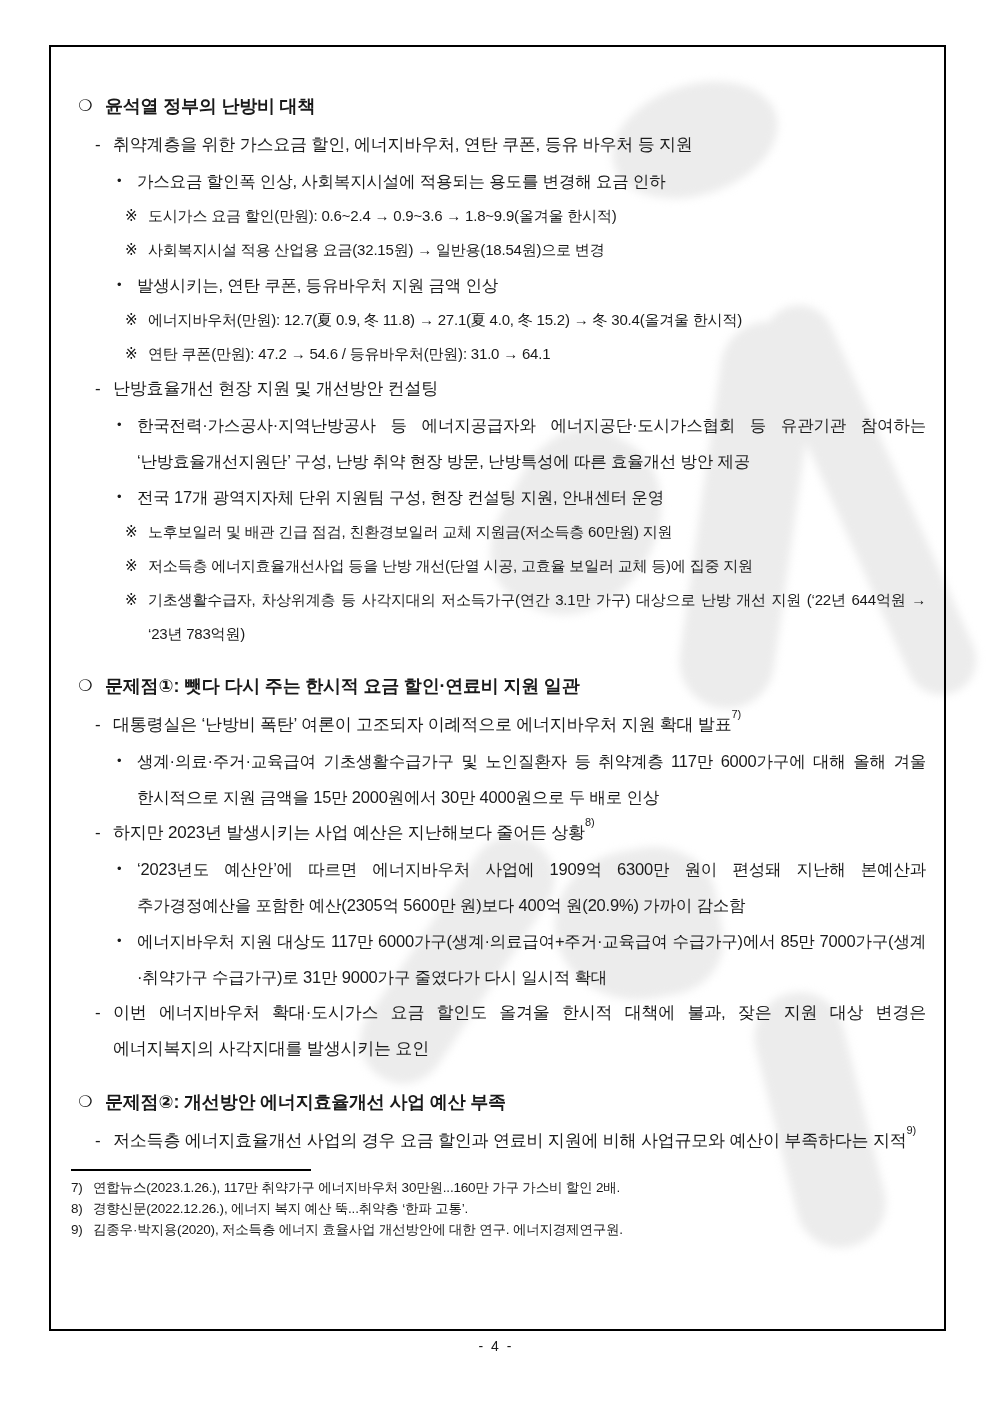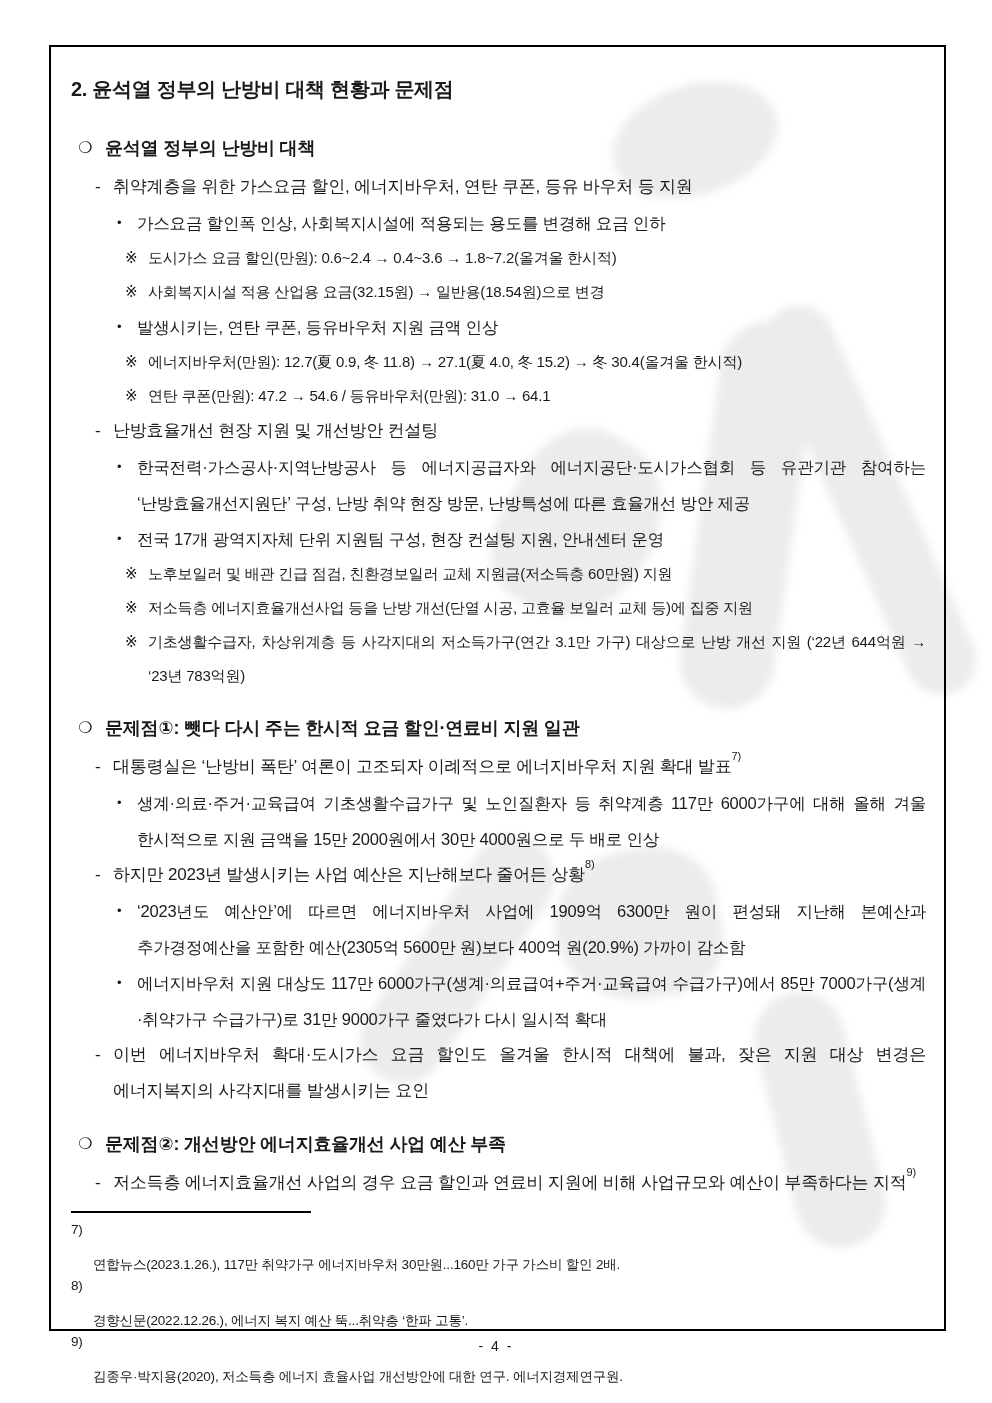--- a/index.html
+++ b/index.html
@@ -75,21 +75,21 @@
     letter-spacing: 0;
   }
   
   .footnote-rule {
     width: 240px;
     border-top: 2px solid #000000;
     margin: 10px 0 6px 0;
   }
   .footnote { display: flex; font-size: 13.5px; line-height: 21px; letter-spacing: -0.2px; }
   .footnote .fn-num { flex: none; width: 22px; }
-  .footnote .fn-text { flex: 1 1 auto; word-break: keep-all; margin-top: 35px; }
+  .footnote .fn-text { flex: 1 1 auto; word-break: keep-all; }
   
   .page-number {
     position: absolute;
     left: 0; right: 0;
     top: 1338px;
     text-align: center;
     font-size: 14px;
     letter-spacing: 2px;
     z-index: 1;
   }
@@ -103,38 +103,37 @@
     <div class="wm wm1"></div>
     <div class="wm wm2"></div>
     <div class="wm wm3"></div>
     <div class="wm wm4"></div>
     <div class="wm wm5"></div>
     <div class="wm wm6"></div>
     <div class="wm wm7"></div>
   </div>
 
   <div class="doc-box">
-    <div class="doc-title">2. 윤석열 정부의 난방비 대책 현황과 문제점</div>
 
     <div id="content-lines">
         <div class="line h2">
           <span class="marker">❍</span>
           <span class="text-wrap"><span>윤석열 정부의 난방비 대책</span></span>
         </div>
         <div class="line dash">
           <span class="marker">-</span>
           <span class="text-wrap"><span>취약계층을 위한 가스요금 할인, 에너지바우처, 연탄 쿠폰, 등유 바우처 등 지원</span></span>
         </div>
         <div class="line bullet">
           <span class="marker">•</span>
           <span class="text-wrap"><span>가스요금 할인폭 인상, 사회복지시설에 적용되는 용도를 변경해 요금 인하</span></span>
         </div>
         <div class="line note">
           <span class="marker">※</span>
-          <span class="text-wrap"><span>도시가스 요금 할인(만원): 0.6~2.4 → 0.4~3.6 → 1.8~7.2(올겨울 한시적)</span></span>
+          <span class="text-wrap"><span>도시가스 요금 할인(만원): 0.6~2.4 → 0.9~3.6 → 1.8~9.9(올겨울 한시적)</span></span>
         </div>
         <div class="line note">
           <span class="marker">※</span>
           <span class="text-wrap"><span>사회복지시설 적용 산업용 요금(32.15원) → 일반용(18.54원)으로 변경</span></span>
         </div>
         <div class="line bullet">
           <span class="marker">•</span>
           <span class="text-wrap"><span>발생시키는, 연탄 쿠폰, 등유바우처 지원 금액 인상</span></span>
         </div>
         <div class="line note">

